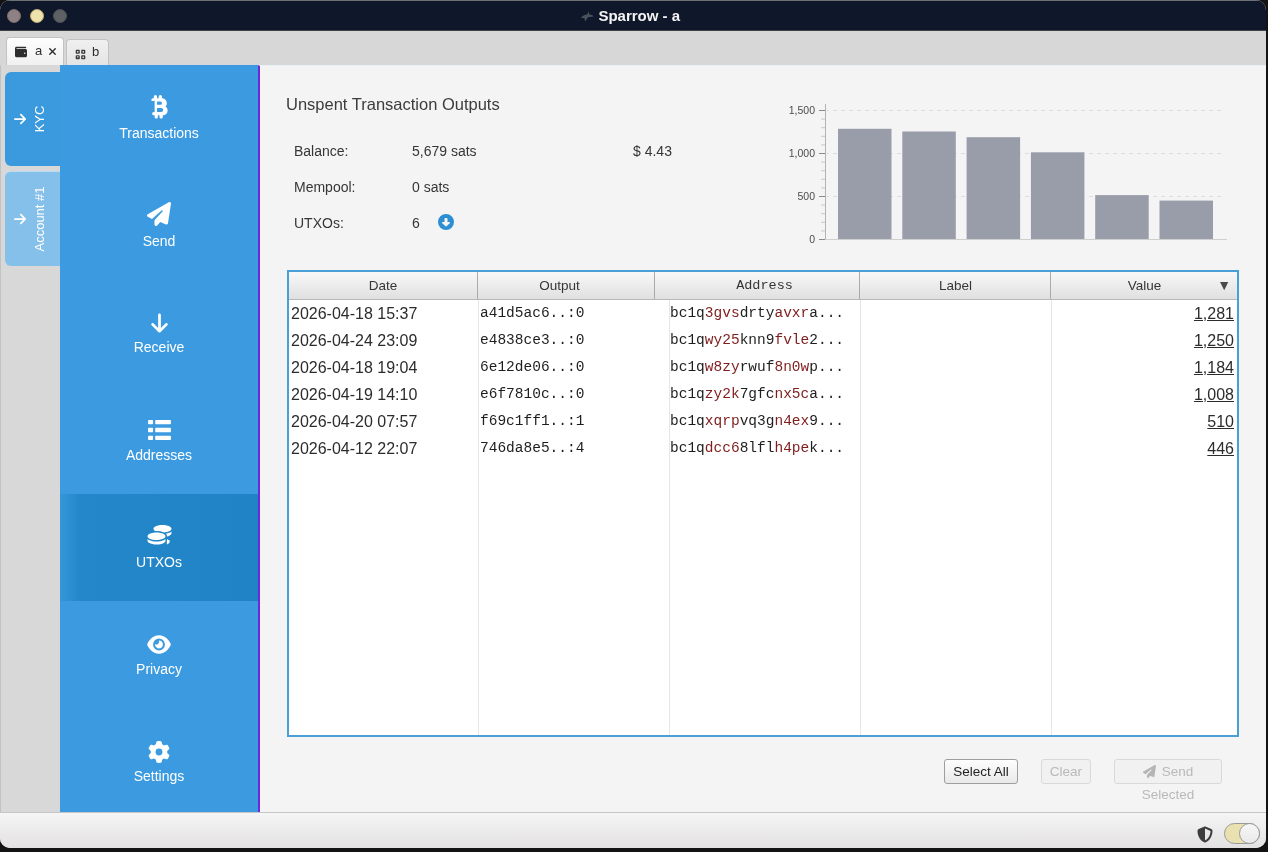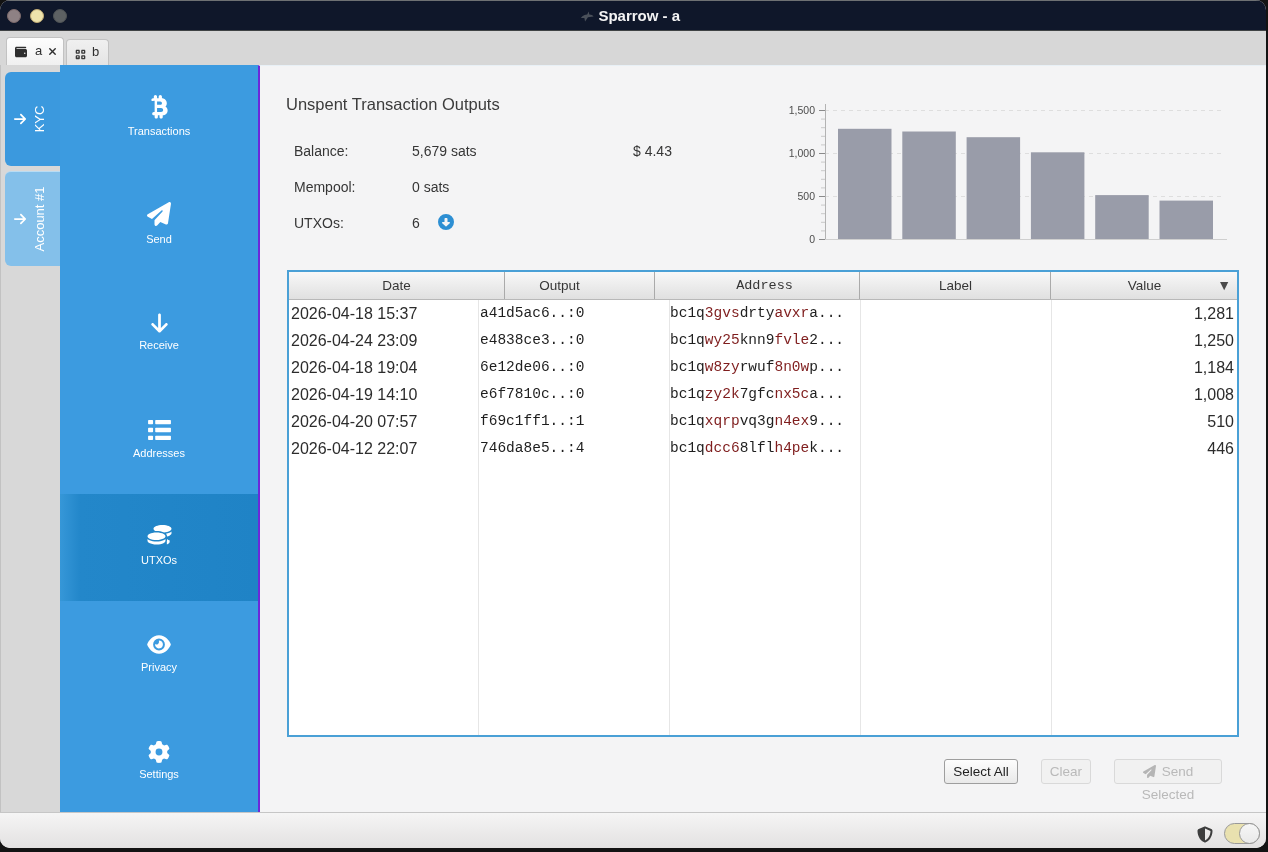--- a/index.html
+++ b/index.html
@@ -14,21 +14,21 @@
   .birdico { position:absolute; left:578px; top:7px; width:17px; height:17px; opacity:.55; }
   .tabbar { position:absolute; left:0; top:30px; width:100%; height:35px; background:#d7d7d7; border-top:1px solid #3f4244; }
   .tab { position:absolute; top:6px; height:29px; border:1px solid #c2c2c2; border-bottom:none; border-radius:4px 4px 0 0; font-size:13px; color:#2e2e2e; }
   .taba { left:6px; width:58px; background:linear-gradient(#fdfdfd,#f0f0f0); }
   .tabb { left:66px; top:8px; height:27px; width:43px; background:linear-gradient(#f0f0f0,#e4e4e4); }
   .main { position:absolute; left:0; top:65px; width:100%; height:747px; }
   .lstrip { position:absolute; left:0; top:0; width:60px; height:747px; background:#d8d8d8; border-left:1px solid #c2c2c2; }
   .nav { position:absolute; left:60px; top:0; width:198px; height:747px; background:#3c9be0; }
   .navsel { position:absolute; left:0; top:429px; width:198px; height:107px; background:linear-gradient(to right,#3697d8 0%,#2387ca 10%,#1f83c6 100%); }
   .navitem { position:absolute; left:0; width:198px; text-align:center; color:#fff; }
-  .navitem .lbl { font-size:11px; margin-top:4px; }
+  .navitem .lbl { font-size:14px; margin-top:4px; }
   .navitem svg { display:block; margin:0 auto; }
   .wtab { position:absolute; left:5px; width:55px; border-radius:6px 0 0 6px; color:#fff; }
   .wtab .arr { position:absolute; left:8px; top:50%; margin-top:-7px; width:14px; height:14px; }
   .wtab .txt { position:absolute; left:21px; top:0; width:26px; height:100%; }
   .wtab .txt span { position:absolute; left:50%; top:50%; transform:translate(-50%,-50%) rotate(-90deg); white-space:nowrap; font-size:13px; }
   .kyc { top:7px; height:94px; background:#3b99de; }
   .acct { top:106px; height:95px; background:#84c0ea; border-top:1px solid #b9dcf3; }
   .content { position:absolute; left:258px; top:0; width:1008px; height:747px; background:#f4f4f5; border-left:2px solid #6d28d9; border-top:1px solid #e8f0f6; }
   .brow { position:absolute; font-size:14px; color:#363636; }
   .statusbar { position:absolute; left:0; top:812px; width:100%; height:36px; background:linear-gradient(#f5f5f5,#e3e1e1); border-top:1px solid #c6c6c6; }
@@ -37,21 +37,21 @@
   .mono { font-family:"Liberation Mono",monospace; }
   .utable { position:absolute; left:27px; top:204px; width:952px; height:467px; border:2px solid #4aa0d6; background:#fff; }
   .uthead { position:absolute; left:0; top:0; width:948px; height:28px; background:linear-gradient(#f8f8f8,#e0e0e0); border-bottom:1px solid #b8b8b8; }
   .th { position:absolute; top:0; height:27px; line-height:27px; text-align:center; font-size:13.5px; color:#363636; border-right:1px solid #aaa; }
   .sortarr { font-size:14px; color:#4a4a4a; position:absolute; right:6px; top:0; line-height:27px; }
   .colline { position:absolute; top:28px; bottom:0; width:1px; background:#e6e6e6; }
   .trow { position:absolute; left:0; width:948px; height:27px; line-height:27px; font-size:16px; color:#2c2c2c; }
   .trow .c1 { position:absolute; left:2px; }
   .trow .c2 { position:absolute; left:191px; }
   .trow .c3 { position:absolute; left:381px; }
-  .trow .c5 { position:absolute; right:3px; }
+  .trow .c5 { position:absolute; right:3px;text-decoration:underline; }
   .trow .mono { font-size:14.5px; color:#1e1e1e; }
   .trow .mono i { font-style:normal; color:#7f1d1d; }
   .btn { position:absolute; height:25px; line-height:23px; text-align:center; font-size:13.5px; border-radius:3px; }
   .btn.on { background:linear-gradient(#fdfdfd,#e9e9e9); border:1px solid #9e9e9e; color:#1f1f1f; }
   .btn.off { background:#f1f1f1; border:1px solid #d9d9d9; color:#b9b9b9; }
 </style>
 </head>
 <body>
 <div class="win">
   <div class="titlebar">
@@ -202,21 +202,21 @@
         </g>
         <g fill="#4d4d4d" font-size="10.5" text-anchor="end">
           <text x="45" y="34">1,500</text>
           <text x="45" y="77">1,000</text>
           <text x="45" y="120">500</text>
           <text x="45" y="163">0</text>
         </g>
       </svg>
       <div class="utable">
         <div class="uthead">
-          <div class="th" style="left:0;width:216px;">Date</div>
+          <div class="th" style="left:0;width:189px;">Date</div>
           <div class="th" style="left:176px;width:190px;">Output</div>
           <div class="th" style="left:381px;width:190px;font-family:Liberation Mono, monospace;">Address</div>
           <div class="th" style="left:572px;width:190px;">Label</div>
           <div class="th" style="left:763px;width:185px;border-right:none;">Value<span class="sortarr">▼</span></div>
         </div>
         <div class="colline" style="left:189px;"></div>
         <div class="colline" style="left:380px;"></div>
         <div class="colline" style="left:571px;"></div>
         <div class="colline" style="left:762px;"></div>
         <div class="trow" style="top:28px;">

